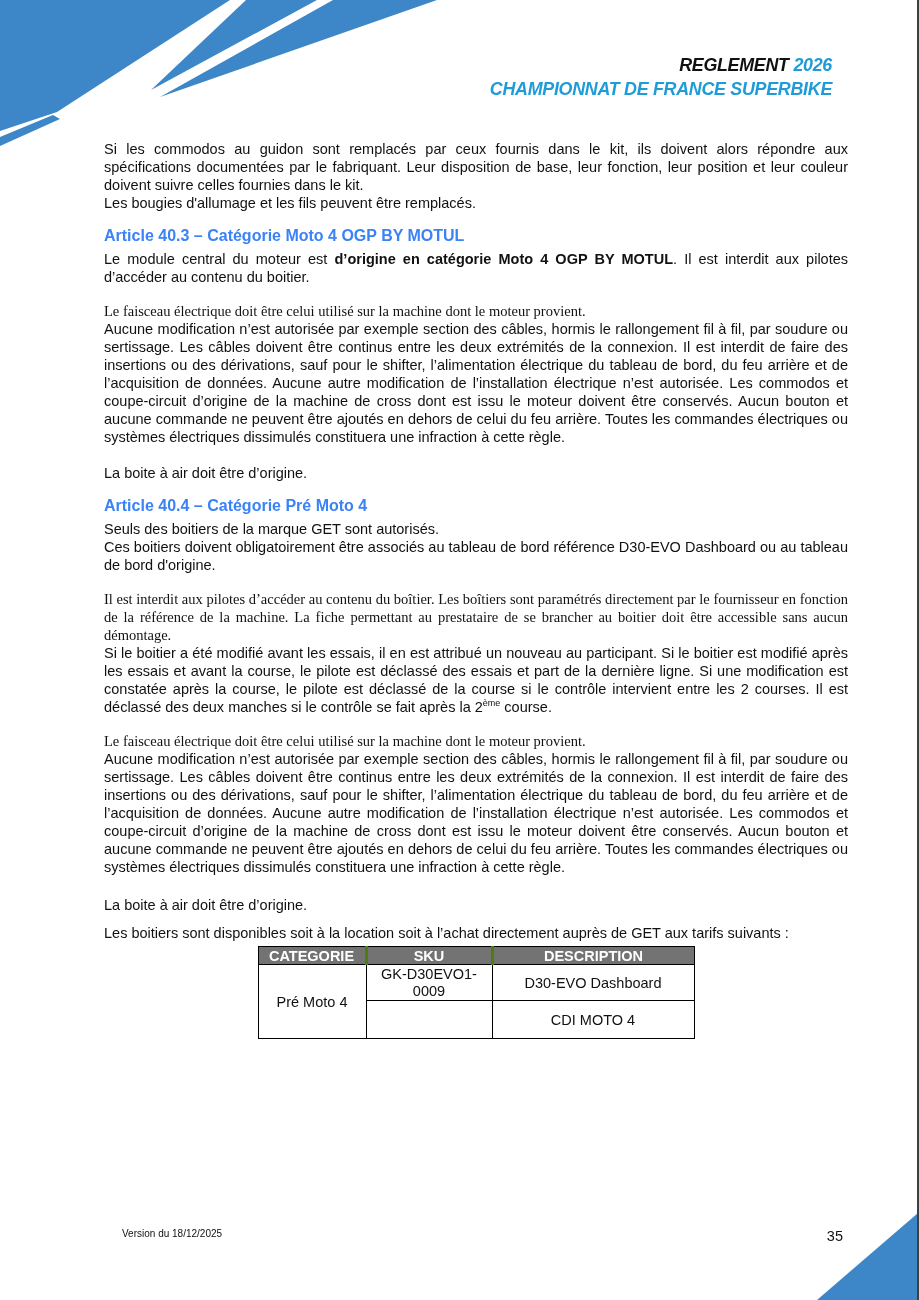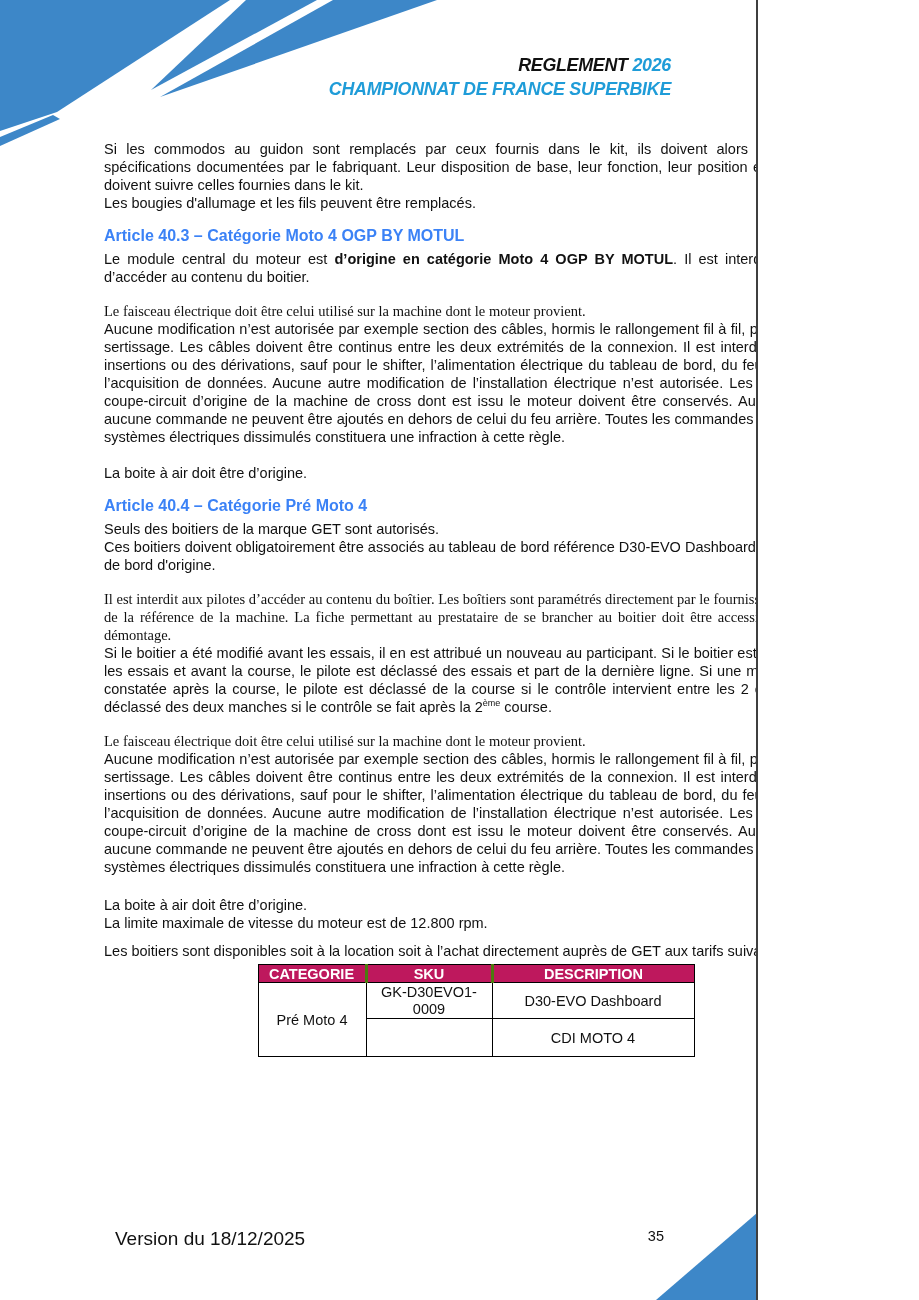--- a/index.html
+++ b/index.html
@@ -1,18 +1,18 @@
 <!DOCTYPE html>
 <html><head>
 <meta charset="utf-8">
 <style>
   html,body{margin:0;padding:0;background:#fff;}
   .page{
     position:relative;
-    width:758px;height:1300px;
+    width:919px;height:1300px;
     background:#fff;
     overflow:hidden;
     font-family:"Liberation Sans", sans-serif;
     color:#111;
   }
   
   .edge-right{position:absolute;top:0;right:0;width:2px;height:100%;background:#3f3f3f;}
 
   
   .swoosh-top{position:absolute;left:0;top:0;}
@@ -55,31 +55,31 @@
     font-size:14.5px;
     table-layout:fixed;
   }
   table.tarifs th, table.tarifs td{
     border:1px solid #000;
     text-align:center;
     vertical-align:middle;
     padding:0 2px;
   }
   table.tarifs th{
-    background:#be185d;color:#fff;
+    background:#737373;color:#fff;
     font-weight:bold;height:17px;line-height:16px;
     padding:0;
   }
   table.tarifs th + th{border-left:3px solid #4d7c0f;}
   col.c1{width:108px;} col.c2{width:126px;} col.c3{width:202px;}
   tr.r1{height:36px;} tr.r2{height:38px;}
   td.sku{padding:0 14px;line-height:17px;}
   
-  .footer-version{position:absolute;left:115px;top:1228px;font-size:19px;text-align:right;}
-  .footer-page{position:absolute;right:94px;top:1228px;font-size:14.5px;}
+  .footer-version{position:absolute;left:122px;top:1228px;font-size:10px;text-align:right;}
+  .footer-page{position:absolute;right:76px;top:1228px;font-size:14.5px;}
 </style>
 </head>
 <body>
 
 <div class="page">
 
   <svg class="swoosh-top" width="440" height="160" viewBox="0 0 440 160" aria-hidden="true">
     <polygon points="0,0 230,0 57,112 0,131" fill="#3d87c8"></polygon>
     <polygon points="0,137 53,115 60,119 0,146" fill="#3d87c8"></polygon>
     <polygon points="246,0 317,0 151,90" fill="#3d87c8"></polygon>
@@ -111,21 +111,20 @@
     <p>Ces boitiers doivent obligatoirement être associés au tableau de bord référence D30-EVO Dashboard ou au tableau de bord d'origine.</p>
 
     <p class="sp16">Il est interdit aux pilotes d’accéder au contenu du boîtier. Les boîtiers sont paramétrés directement par le fournisseur en fonction de la référence de la machine. La fiche permettant au prestataire de se brancher au boitier doit être accessible sans aucun démontage.</p>
     <p><span>Si le boitier a été modifié avant les essais, il en est attribué un nouveau au participant. Si le boitier est modifié après les essais et avant la course, le pilote est déclassé des essais et part de la dernière ligne. Si une modification est constatée après la course, le pilote est déclassé de la course si le contrôle intervient entre les 2 courses. Il est déclassé des deux manches si le contrôle se fait après la 2</span><sup>ème</sup><span> course.</span></p>
 
     <p class="sp16">Le faisceau électrique doit être celui utilisé sur la machine dont le moteur provient.</p>
     <p>Aucune modification n’est autorisée par exemple section des câbles, hormis le rallongement fil à fil, par soudure ou sertissage. Les câbles doivent être continus entre les deux extrémités de la connexion. Il est interdit de faire des insertions ou des dérivations, sauf pour le shifter, l’alimentation électrique du tableau de bord, du feu arrière et de l’acquisition de données. Aucune autre modification de l’installation électrique n’est autorisée. Les commodos et coupe-circuit d’origine de la machine de cross dont est issu le moteur doivent être conservés. Aucun bouton et aucune commande ne peuvent être ajoutés en dehors de celui du feu arrière. Toutes les commandes électriques ou systèmes électriques dissimulés constituera une infraction à cette règle.</p>
 
     <p class="sp20">La boite à air doit être d’origine.</p>
 
-    <p>La limite maximale de vitesse du moteur est de 12.800 rpm.</p>
 
     <p class="sp10">Les boitiers sont disponibles soit à la location soit à l’achat directement auprès de GET aux tarifs suivants :</p>
 
     <table class="tarifs">
       <colgroup>
           <col class="c1">
           <col class="c2">
           <col class="c3">
         </colgroup>
       <thead>

